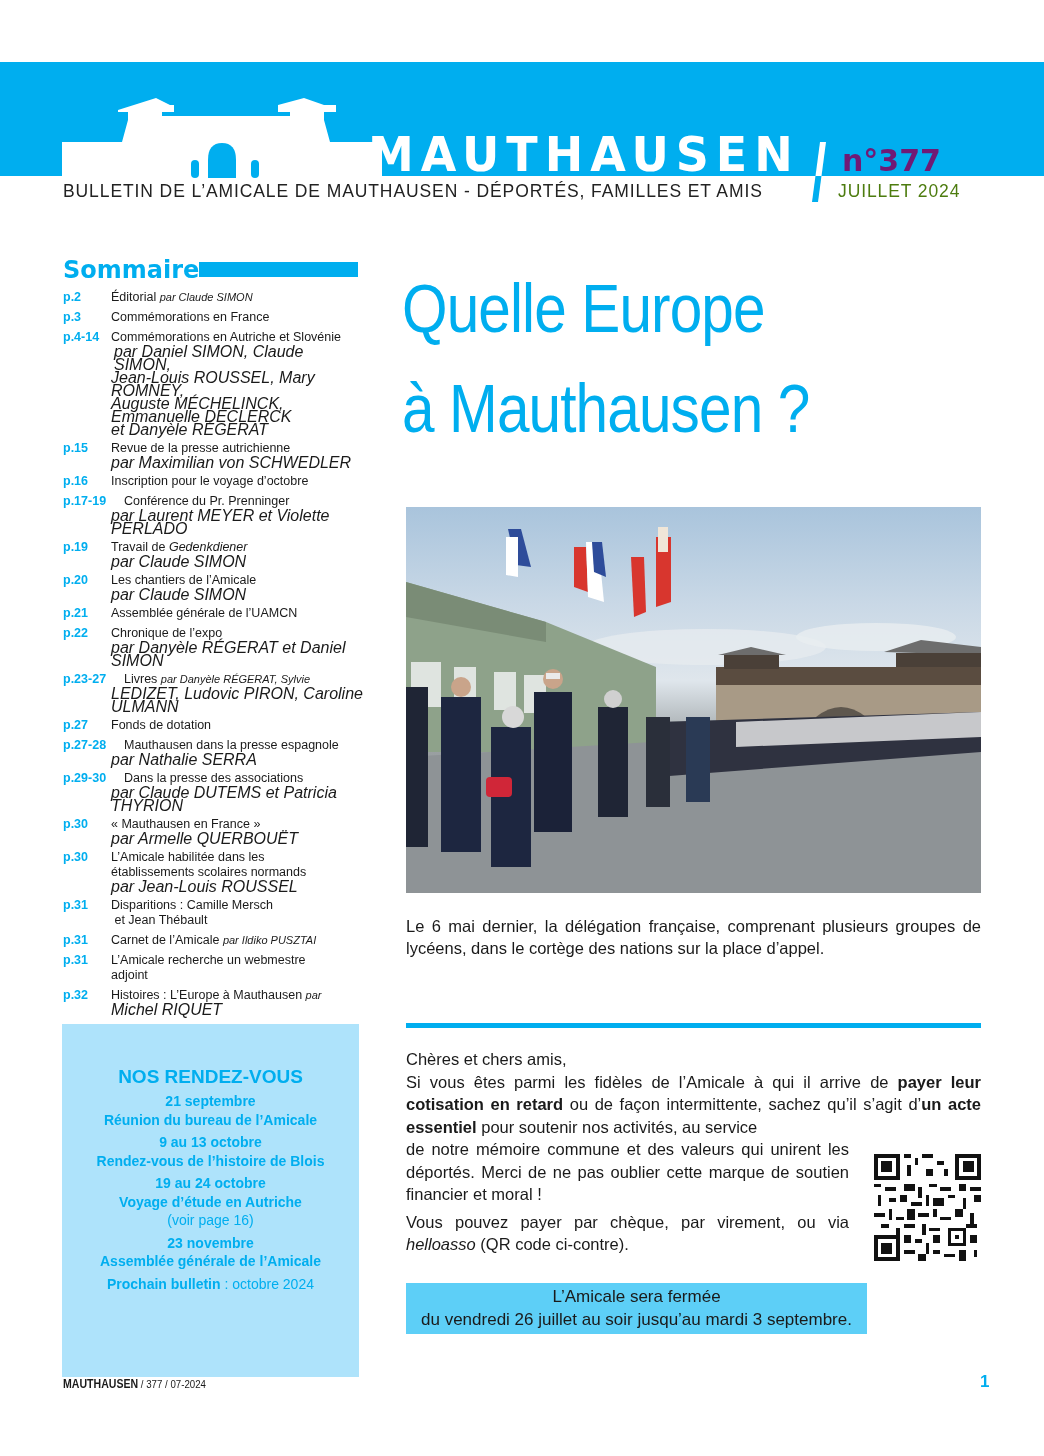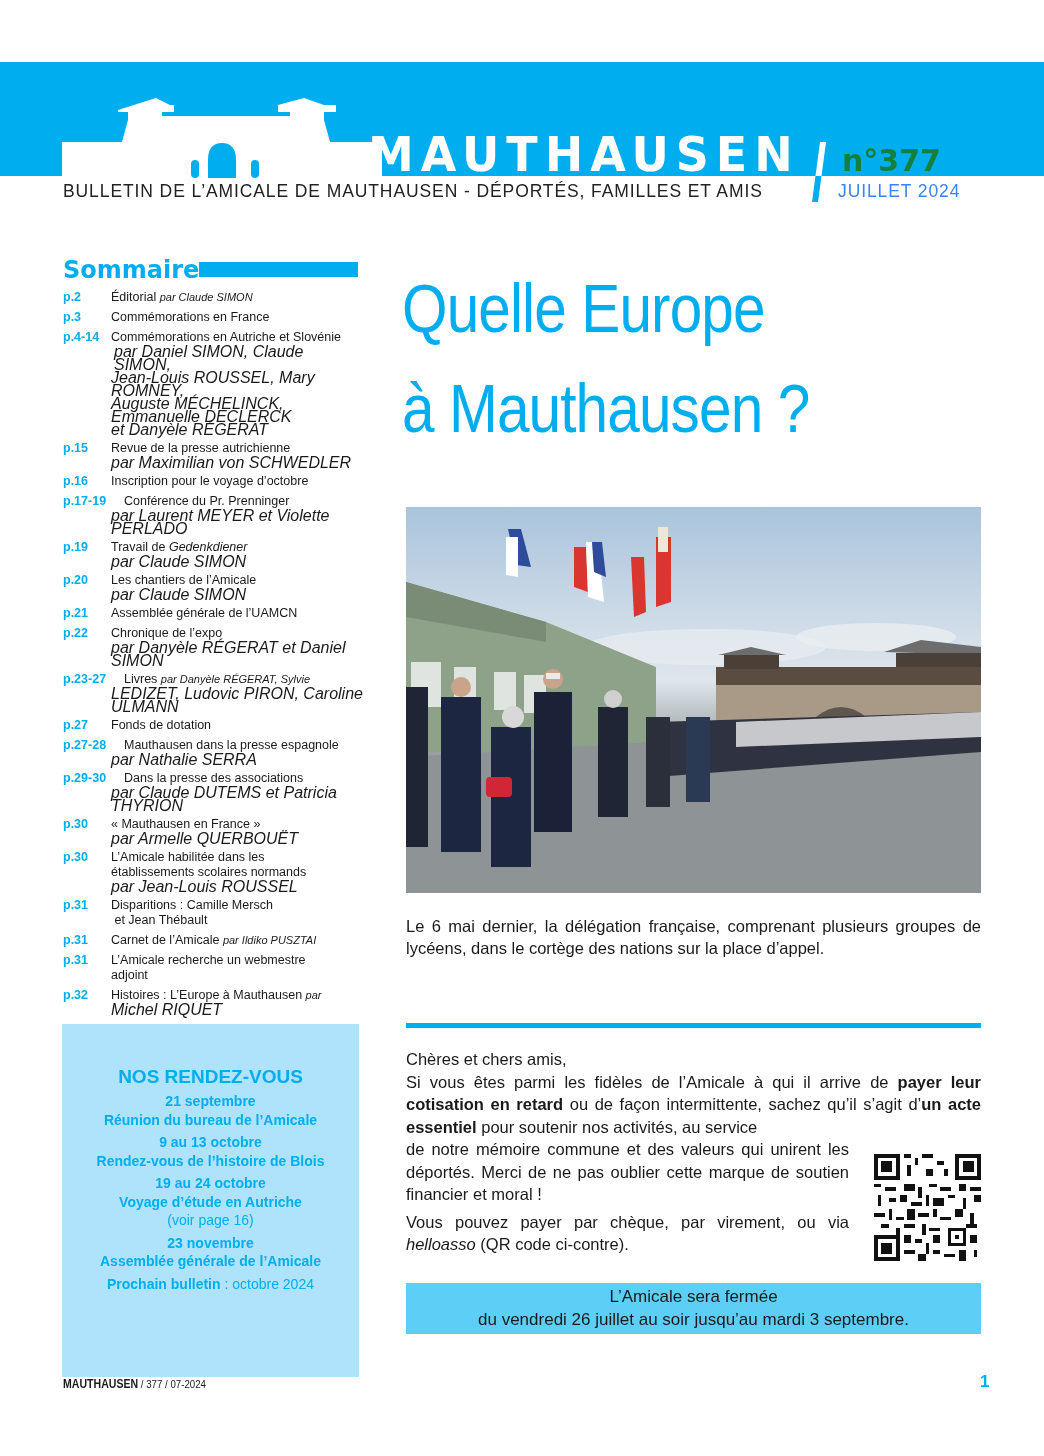--- a/index.html
+++ b/index.html
@@ -5,23 +5,23 @@
   * { box-sizing: border-box; margin: 0; padding: 0; }
   html, body { width: 1044px; height: 1456px; background: #ffffff; overflow: hidden; }
   body { position: relative; font-family: "Liberation Sans", sans-serif; color: #1a1a1a; }
 
   
   .header-band { position: absolute; left: 0; top: 62px; width: 1044px; height: 114px; background: #00aeef; }
   .building { position: absolute; left: 62px; top: 98px; width: 320px; height: 80px; }
   .masthead-title { position: absolute; left: 368px; top: 130px; font-family: "DejaVu Sans", sans-serif; font-weight: bold; font-size: 46px; letter-spacing: 7px; color: #ffffff; line-height: 46px; height: 46px; overflow: hidden; }
   .masthead-title span { display: block; transform: scaleY(1.05); transform-origin: top; }
   .slash { position: absolute; left: 812px; top: 142px; width: 14px; height: 60px; }
-  .issue-number { position: absolute; left: 842px; top: 146px; font-family: "DejaVu Sans", sans-serif; font-weight: bold; font-size: 30px; color: #15803d; line-height: 30px; }
+  .issue-number { position: absolute; left: 842px; top: 146px; font-family: "DejaVu Sans", sans-serif; font-weight: bold; font-size: 30px; color: #701a75; line-height: 30px; }
   .subtitle { position: absolute; left: 63px; top: 181px; font-size: 17.5px; letter-spacing: 0.9px; color: #222; white-space: nowrap; }
-  .issue-date { position: absolute; left: 838px; top: 181px; font-size: 17.5px; letter-spacing: 0.9px; color: #3b82f6; white-space: nowrap; text-align: right; }
+  .issue-date { position: absolute; left: 838px; top: 181px; font-size: 17.5px; letter-spacing: 0.9px; color: #4d7c0f; white-space: nowrap; text-align: right; }
 
   
   .sommaire-head { position: absolute; left: 63px; top: 258px; width: 295px; height: 24px; }
   .sommaire-title { position: absolute; left: 0; top: 0; font-family: "DejaVu Sans", sans-serif; font-weight: bold; font-size: 24px; color: #00aeef; line-height: 24px; }
   .sommaire-bar { position: absolute; left: 136px; top: 4px; width: 159px; height: 15px; background: #00aeef; }
   .toc { position: absolute; left: 63px; top: 290px; width: 300px; }
   .toc-item { display: flex; margin-bottom: 5px; font-size: 12.5px; line-height: 15px; }
   .toc-page { color: #00aeef; font-weight: bold; width: 48px; flex-shrink: 0; }
   .toc-page.wide { width: 61px; }
   .toc-body { flex: 1; }
@@ -49,21 +49,21 @@
   .divider { position: absolute; left: 406px; top: 1023px; width: 575px; height: 5px; background: #00aeef; }
 
   
   .letter { position: absolute; left: 406px; top: 1048px; width: 575px; font-size: 16.5px; line-height: 22.5px; text-align: justify; }
   .letter p { margin: 0; }
   .letter .narrow { width: 443px; }
   .letter .gap { margin-top: 5px; }
   .qr { position: absolute; left: 874px; top: 1154px; width: 107px; height: 107px; }
 
   
-  .closure { position: absolute; left: 406px; top: 1283px; width: 575px; height: 51px; background: #5dcff7; text-align: center; font-size: 17px; line-height: 23px; padding-top: 2px; color: #1a1a1a; }
+  .closure { position: absolute; left: 406px; top: 1283px; width: 461px; height: 51px; background: #5dcff7; text-align: center; font-size: 17px; line-height: 23px; padding-top: 2px; color: #1a1a1a; }
 
   
   .footer-left { position: absolute; left: 63px; top: 1377px; font-size: 11px; color: #1a1a1a; transform: scaleX(0.88); transform-origin: left; white-space: nowrap; }
   .footer-left b { font-weight: bold; font-size: 12px; }
   .footer-page { position: absolute; left: 980px; top: 1372px; font-weight: bold; font-size: 17px; color: #00aeef; }
 </style>
 </head>
 <body>
 
 <div class="header-band"></div>

